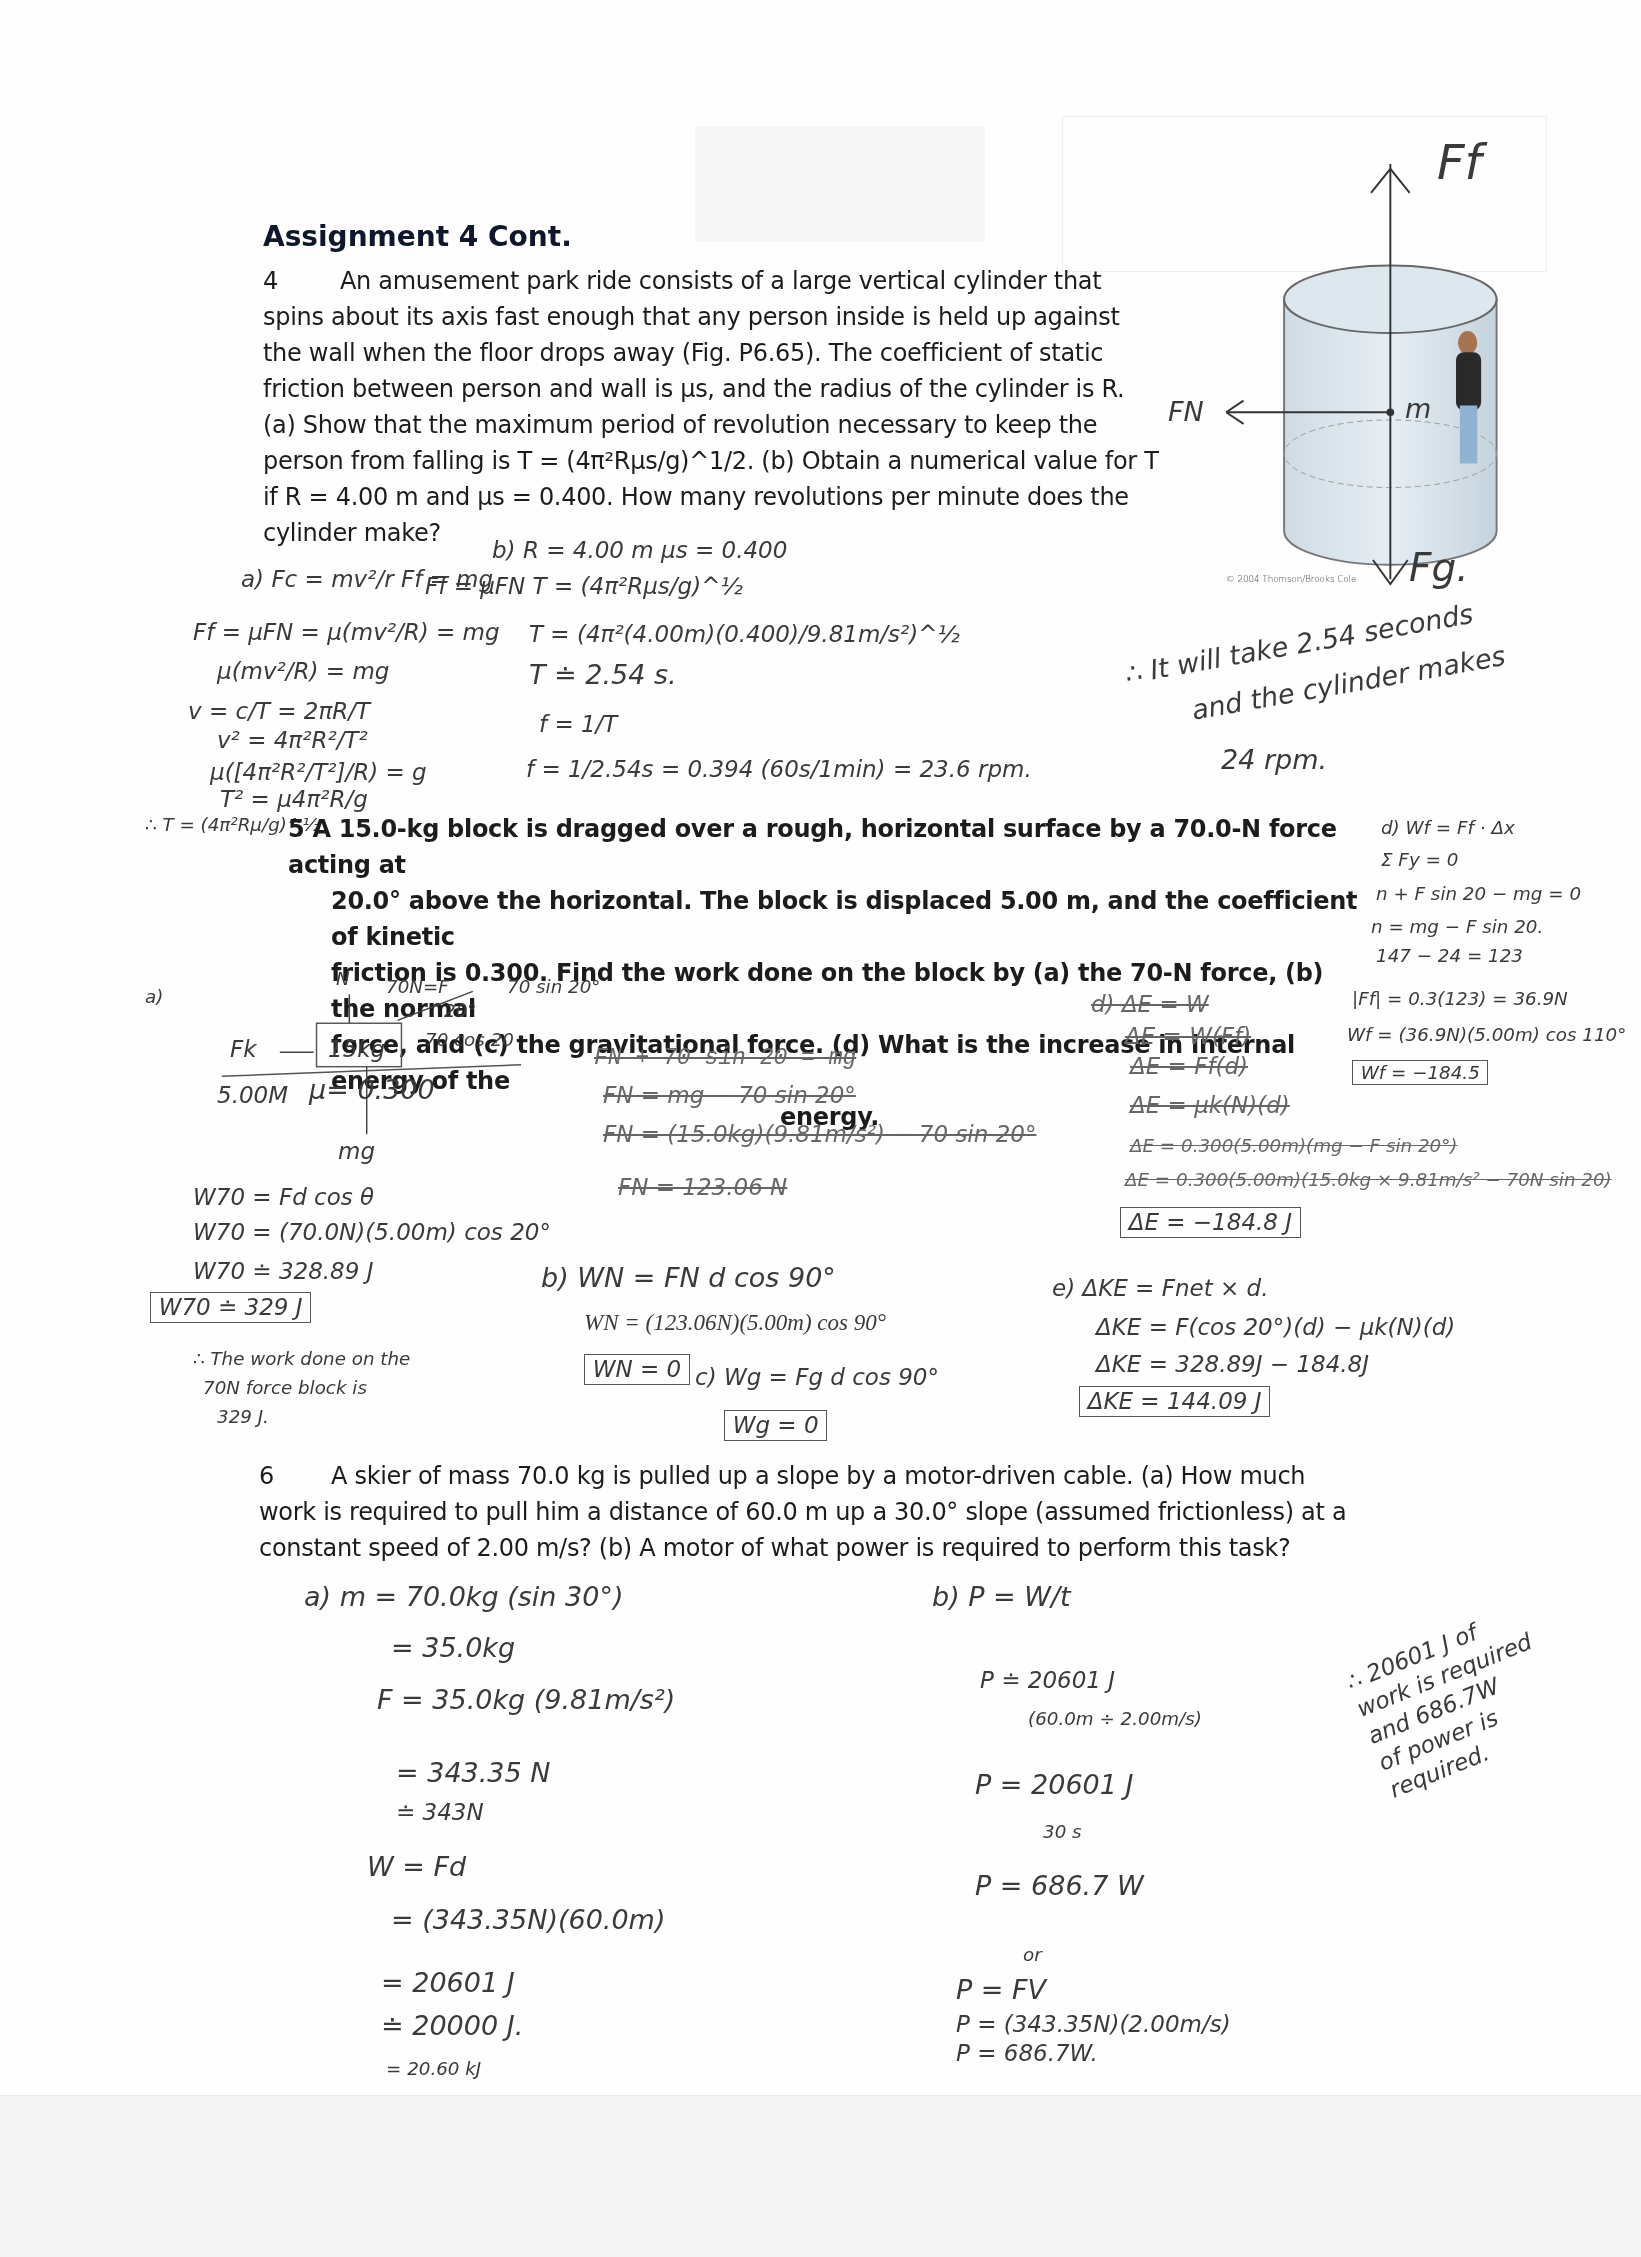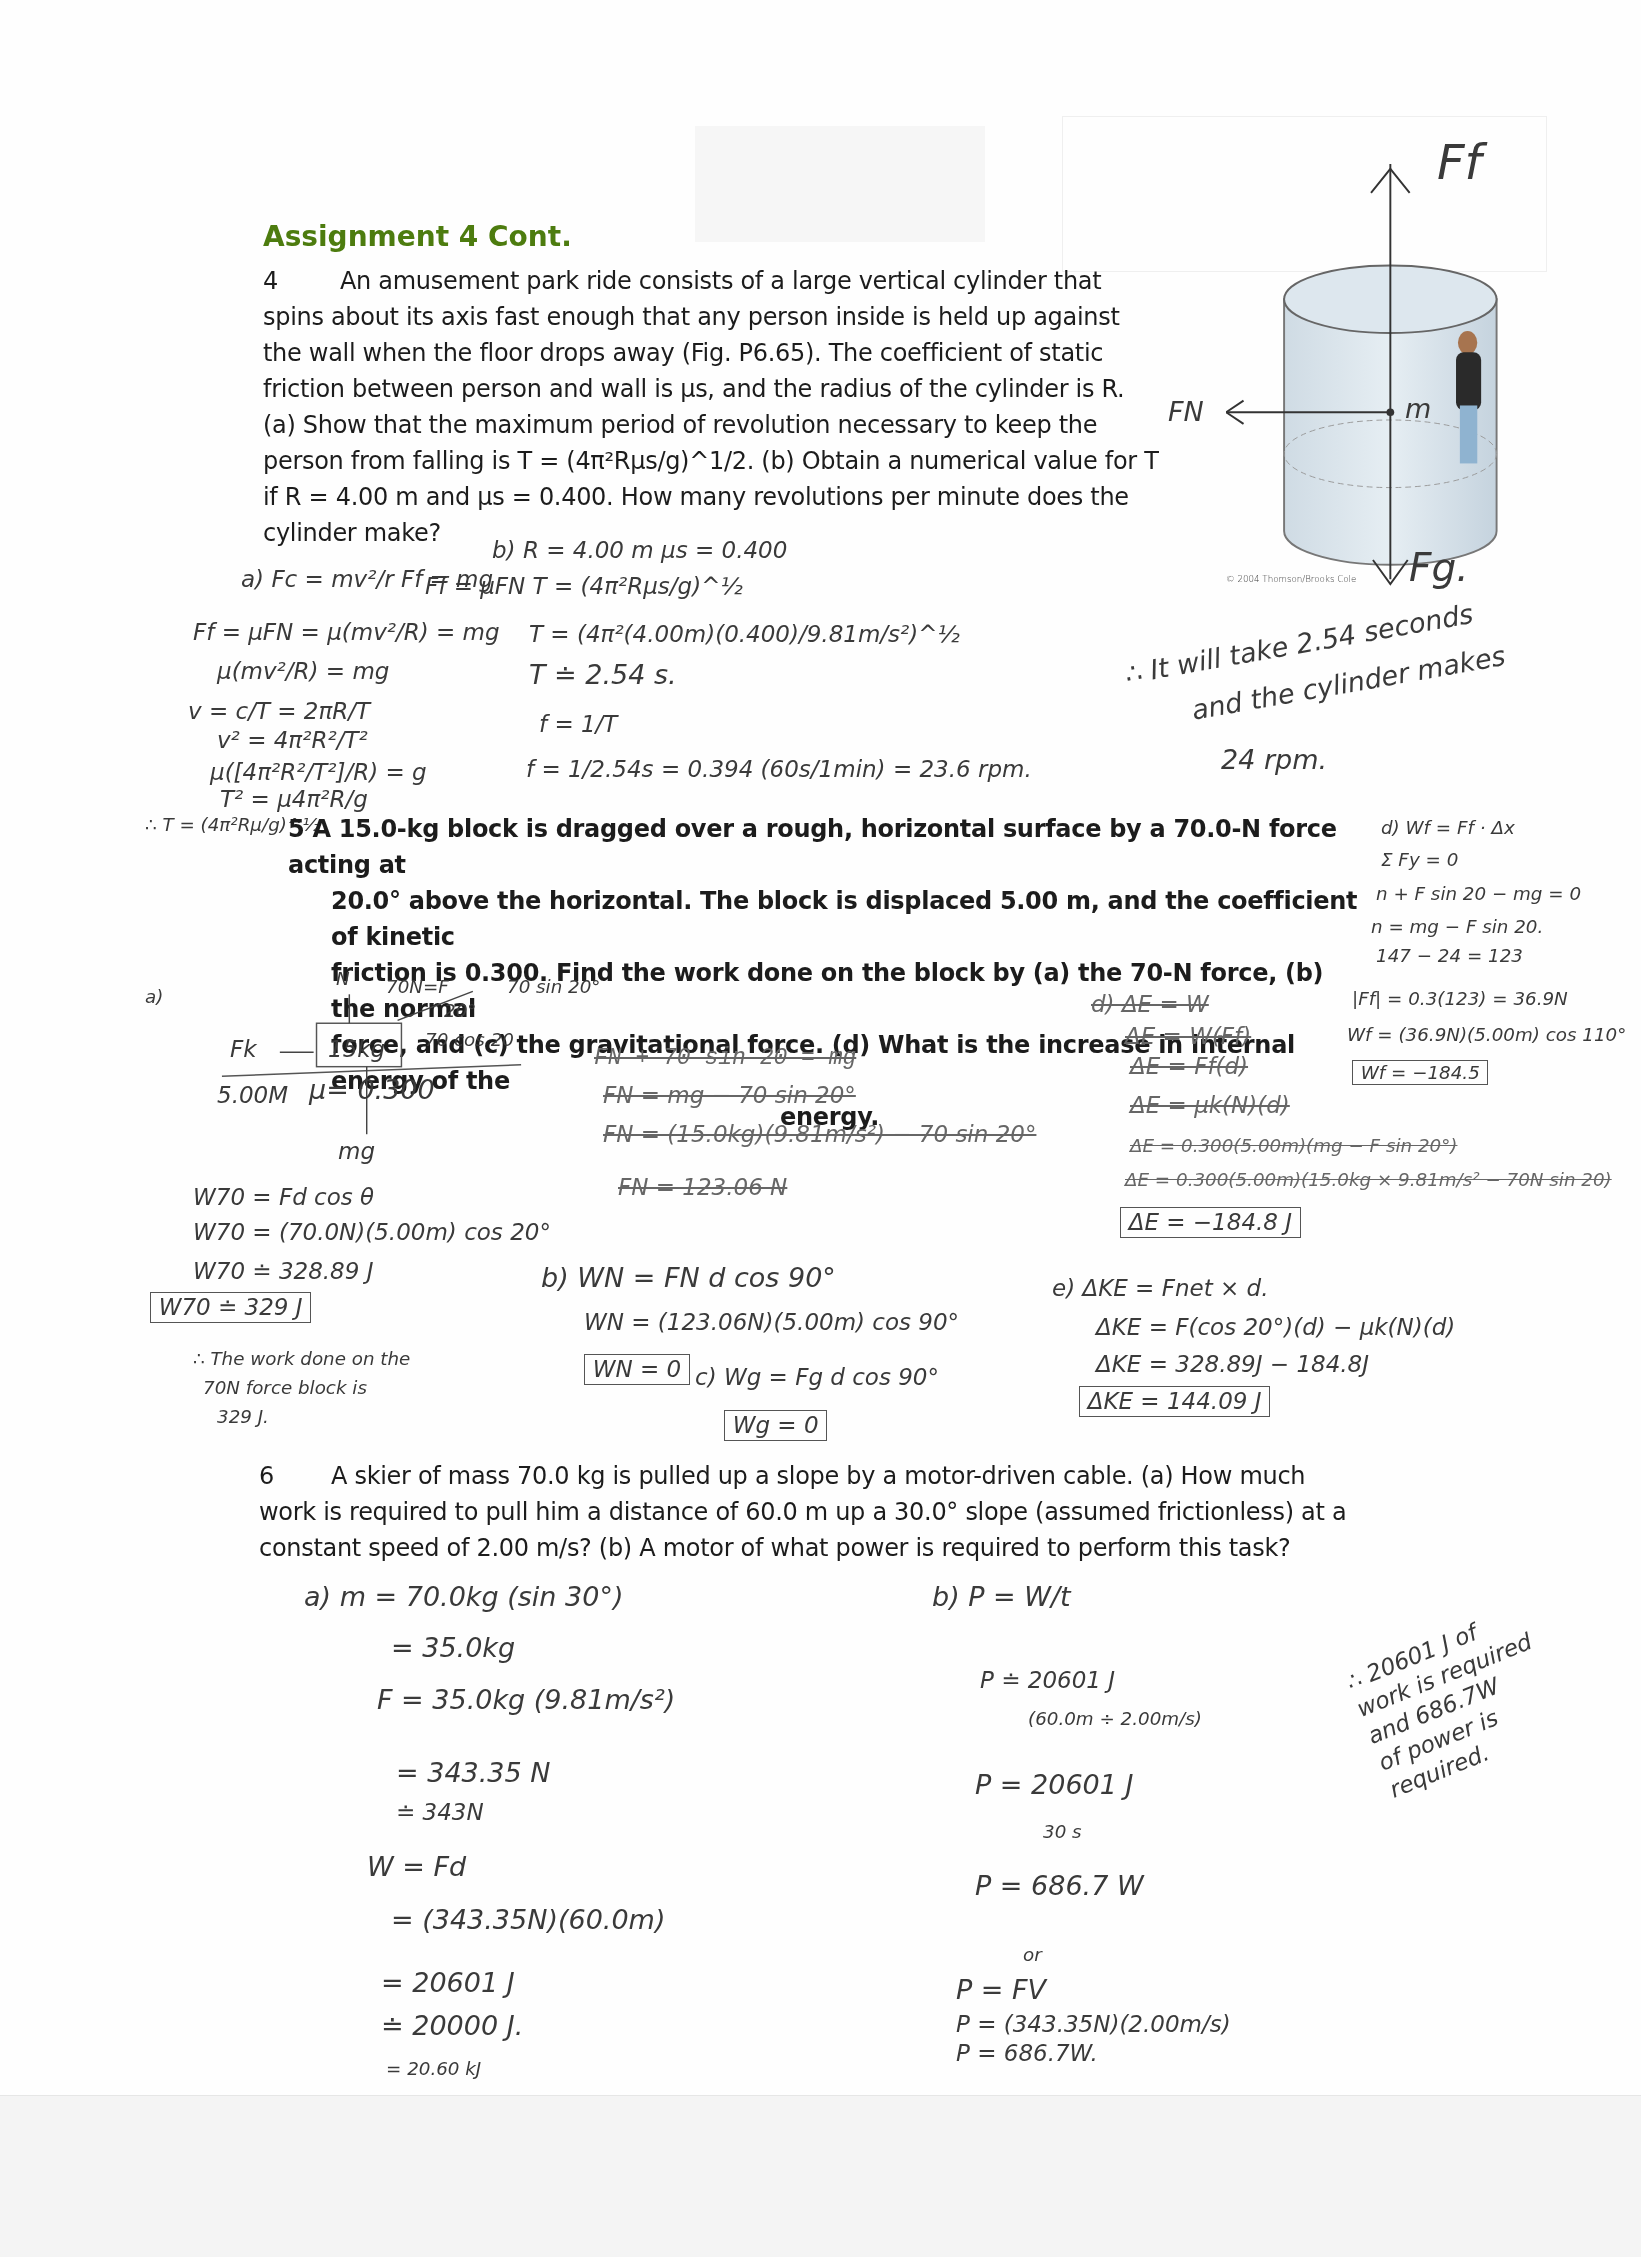--- a/index.html
+++ b/index.html
@@ -5,21 +5,21 @@
   html, body { margin:0; padding:0; }
   body { width:1641px; height:2257px; background:#fdfdfd; position:relative; overflow:hidden; font-family:"DejaVu Sans", sans-serif; color:#222; }
   .page { position:absolute; left:0; top:0; width:1641px; height:2257px; background:#fefefe; }
   .footer-band { position:absolute; left:0; top:2095px; width:1641px; height:162px; background:#f4f4f4; border-top:1px solid #e6e6e6; }
   .print { position:absolute; font-family:"DejaVu Sans", sans-serif; color:#1c1c1c; font-size:24px; line-height:36px; letter-spacing:-0.3px; }
   .hw { position:absolute; font-family:"DejaVu Sans", sans-serif; color:#3a3a3a; font-size:23px; line-height:29px; font-weight:300; white-space:nowrap; font-style:italic; }
   .hw.sm { font-size:18.3px; line-height:23px; }
   .hw.lg { font-size:27px; line-height:35px; }
   .hw.strike { text-decoration:line-through; color:#666; }
   .boxed { border:1.9px solid #555; padding:0 7.7px; }
-  .title { position:absolute; left:263px; top:220px; font-size:28px; font-weight:bold; color:#4d7c0f; }
+  .title { position:absolute; left:263px; top:220px; font-size:28px; font-weight:bold; color:#0f172a; }
   .figure { position:absolute; left:1226px; top:164px; width:348px; height:425px; }
   .ghost { position:absolute; border:1.9px solid #ccc; opacity:.6; }
 </style>
 </head>
 <body>
 
 <div class="page">
 
   <div class="ghost" style="left:1062px;top:116px;width:483px;height:154px;border-color:#e4e4e4;"></div>
   <div class="ghost" style="left:695px;top:126px;width:290px;height:116px;border:none;background:#f0f0f0;"></div>
@@ -132,21 +132,21 @@
 
   <div>
     <div class="hw strike" style="left:594px;top:1044px;font-family:Liberation Mono, monospace;">FN + 70 sin 20 = mg</div>
     <div class="hw strike" style="left:603px;top:1081px;">FN = mg − 70 sin 20°</div>
     <div class="hw strike" style="left:603px;top:1120px;">FN = (15.0kg)(9.81m/s²) − 70 sin 20°</div>
     <div class="hw strike" style="left:618px;top:1173px;">FN = 123.06 N</div>
   </div>
 
   <div>
     <div class="hw lg" style="left:541px;top:1260px;">b) WN = FN d cos 90°</div>
-    <div class="hw" style="left:584px;top:1308px;">WN = (123.06N)(5.00m) cos 90°</div>
+    <div class="hw" style="left:584px;top:1308px;font-family:Liberation Serif, serif;">WN = (123.06N)(5.00m) cos 90°</div>
     <div class="hw boxed" style="left:584px;top:1354px;">WN = 0</div>
   </div>
   <div>
     <div class="hw" style="left:695px;top:1363px;">c) Wg = Fg d cos 90°</div>
     <div class="hw boxed" style="left:724px;top:1410px;">Wg = 0</div>
   </div>
 
   <div>
     <div class="hw sm" style="left:1381px;top:816px;">d) Wf = Ff · Δx</div>
     <div class="hw sm" style="left:1381px;top:848px;">Σ Fy = 0</div>

